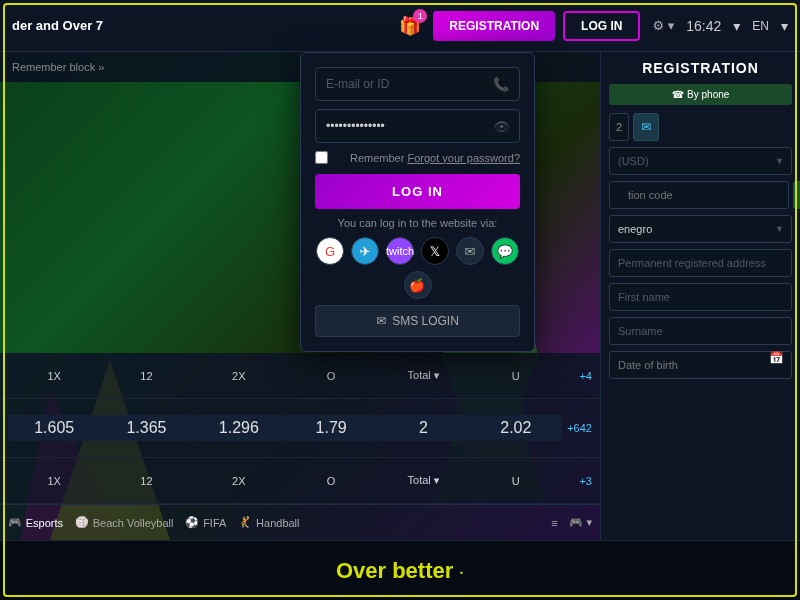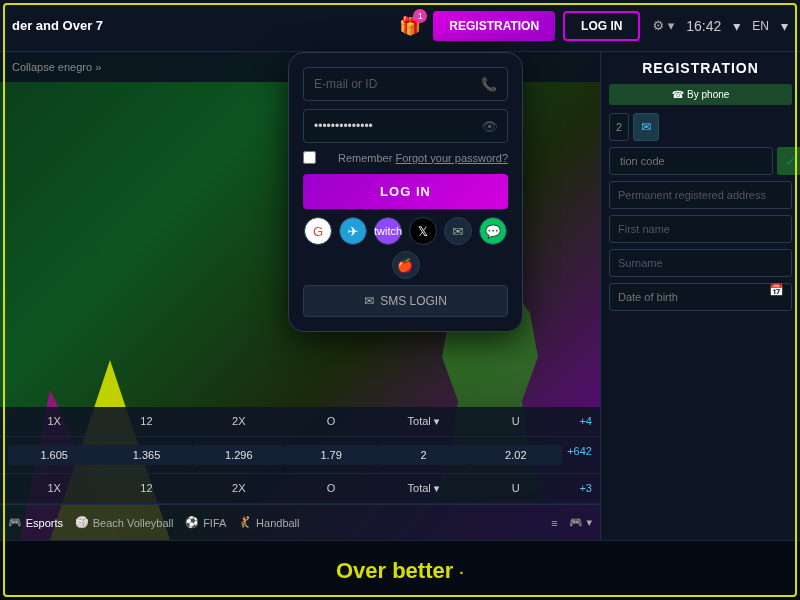--- a/index.html
+++ b/index.html
@@ -189,42 +189,43 @@
     .odds-table {
       position: absolute;
       bottom: 36px;
       left: 0;
       right: 0;
       background: rgba(13, 21, 37, 0.9);
     }
 
     .odds-row {
       display: flex;
-      padding: 8px 8px;
+      align-items: center;
+      padding: 16px 8px;
       border-bottom: 1px solid #1a2535;
     }
 
     .odds-header-row {
       color: #888;
       font-size: 10px;
     }
 
     .odds-cell {
       flex: 1;
       text-align: center;
       color: #ccc;
       font-size: 11px;
     }
 
     .odds-value {
       background: #142035;
       border-radius: 3px;
       padding: 4px 6px;
       color: #e0e0e0;
-      font-size: 11px;
+      font-size: 16px;
       text-align: center;
       flex: 1;
     }
 
     .odds-extra {
       color: #4fc3f7;
       font-size: 11px;
       min-width: 30px;
       text-align: right;
     }
@@ -382,21 +383,21 @@
       display: flex;
       gap: 4px;
       margin-bottom: 6px;
     }
 
     .promo-input {
       flex: 1;
       background: #0a1520;
       border: 1px solid #2a3a50;
       color: #556;
-      padding: 7px 10px;
+      padding: 7px 18px;
       font-size: 11px;
       border-radius: 3px;
       outline: none;
     }
 
     .promo-btn {
       background: #1a5a2a;
       border: none;
       padding: 6px 8px;
       border-radius: 3px;
@@ -427,25 +428,25 @@
       position: absolute;
       right: 8px;
       color: #556;
       font-size: 12px;
     }
 
     
     .login-modal {
       position: absolute;
       top: 52px;
-      left: 288px;
+      left: 300px;
       width: 235px;
       background: #0d1525;
       border: 1px solid #2a3a55;
-      border-radius: 16px;
+      border-radius: 6px;
       padding: 14px;
       z-index: 100;
       box-shadow: 0 8px 32px rgba(0,0,0,0.7);
     }
 
     .login-input-wrap {
       position: relative;
       margin-bottom: 8px;
     }
 
@@ -646,21 +647,21 @@
 </div>
 
 <div class="main-area">
 
   <div class="sports-area">
     <div class="pink-accent"></div>
     <div class="yellow-accent"></div>
     <div class="player-figure"></div>
 
     <div class="collapse-block">
-      <span>Collapse enegro »</span>
+      <span>Remember block »</span>
     </div>
 
     <div class="odds-table">
 
       <div class="odds-row odds-header-row">
         <div class="odds-cell">1X</div>
         <div class="odds-cell">12</div>
         <div class="odds-cell">2X</div>
         <div class="odds-cell">O</div>
         <div class="odds-cell">Total ▾</div>
@@ -725,28 +726,38 @@
       </button>
     </div>
 
     
     <div class="phone-row">
       <span class="phone-code">2</span>
       <button class="email-btn">✉</button>
     </div>
 
     
+    <div class="reg-select-wrap">
+      <select class="reg-select">
+        <option>(USD)</option>
+      </select>
+    </div>
 
     
     <div class="promo-row">
       <input class="promo-input" type="text" placeholder="tion code" style="">
       <button class="promo-btn">✓</button>
     </div>
 
     
+    <div class="reg-select-wrap">
+      <select class="reg-select" style="color:#ccc;">
+        <option>enegro</option>
+      </select>
+    </div>
 
     
 
     
     <input class="reg-input" type="text" placeholder="Permanent registered address" style="">
 
     
     <input class="reg-input" type="text" placeholder="First name" style="">
 
     
@@ -779,20 +790,21 @@
       <input type="checkbox" style="">
       <span>Remember</span>
     </label>
     <span class="forgot-link">Forgot your password?</span>
   </div>
 
   
   <button class="btn-login-modal">LOG IN</button>
 
   
+  <div class="social-hint">You can log in to the website via:</div>
 
   
   <div class="social-icons">
     <div class="social-icon social-google">G</div>
     <div class="social-icon social-telegram">✈</div>
     <div class="social-icon social-twitch" style="font-size:11px;">twitch</div>
     <div class="social-icon social-x">𝕏</div>
     <div class="social-icon social-mail">✉</div>
     <div class="social-icon social-wechat">💬</div>
   </div>

